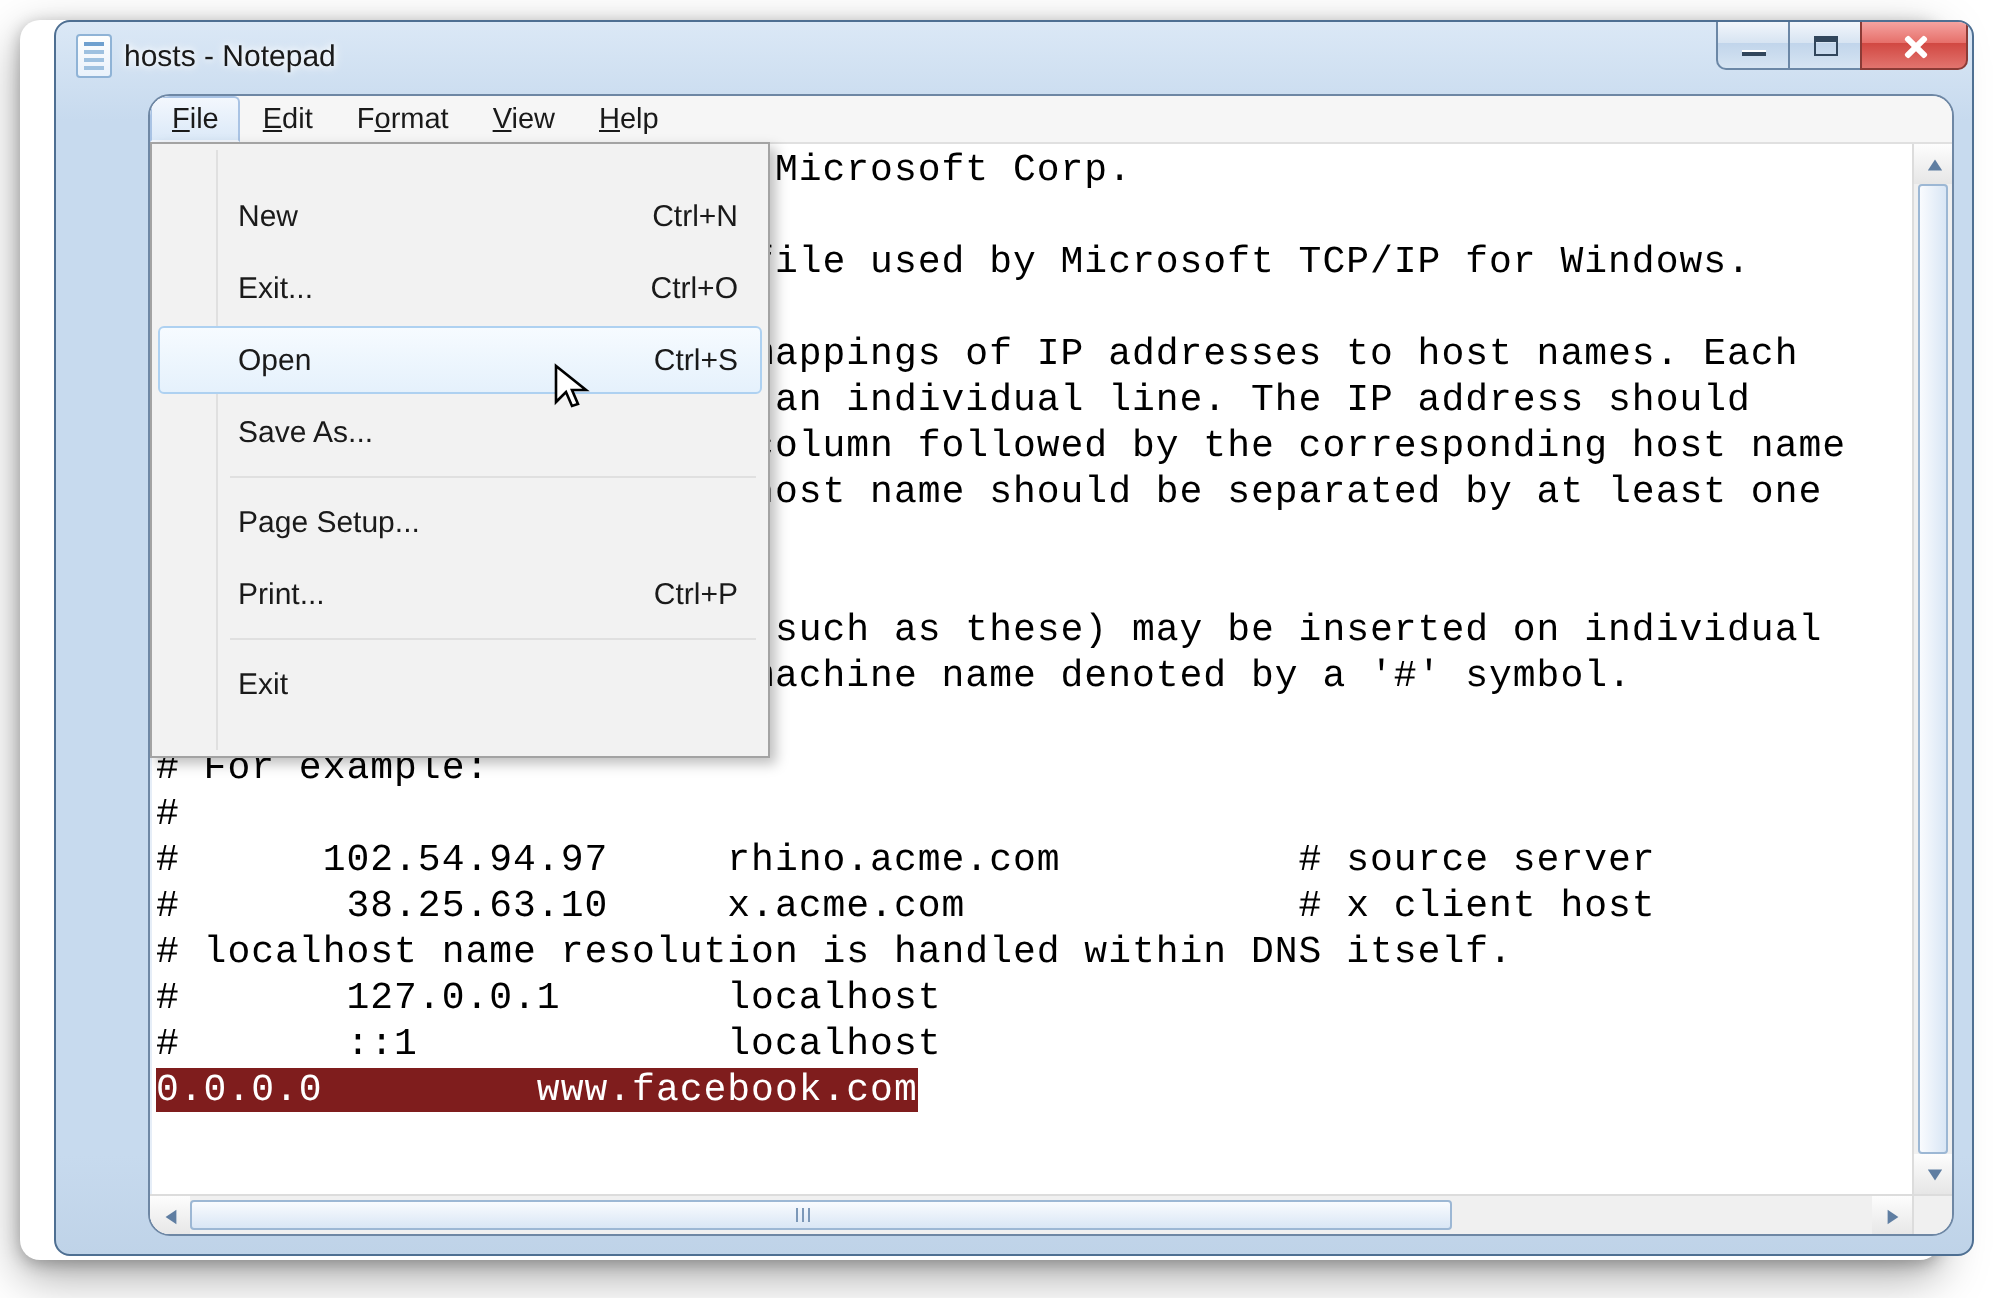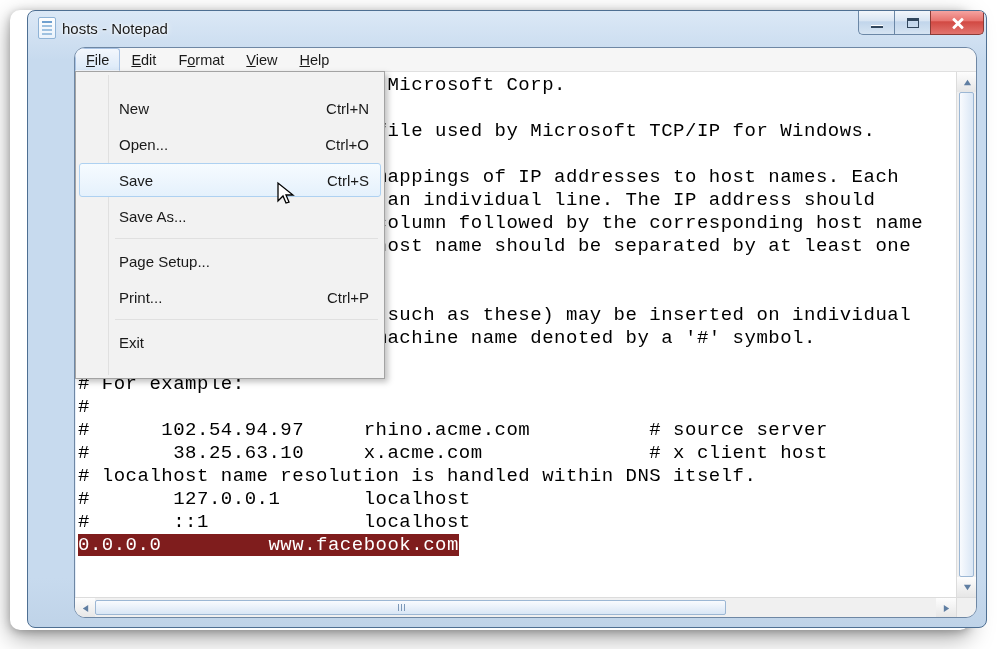--- a/index.html
+++ b/index.html
@@ -314,25 +314,25 @@
       </div>
     </div>
 
     <div class="dropdown">
       <div class="dd-left-col"></div>
       <div class="dd-item">
         <span>New</span>
         <span class="shortcut">Ctrl+N</span>
       </div>
       <div class="dd-item">
-        <span>Open...</span>
+        <span>Exit...</span>
         <span class="shortcut">Ctrl+O</span>
       </div>
       <div class="dd-item hover">
-        <span>Save</span>
+        <span>Open</span>
         <span class="shortcut">Ctrl+S</span>
       </div>
       <div class="dd-item">
         <span>Save As...</span>
         <span class="shortcut"></span>
       </div>
       <div class="dd-sep"></div>
       <div class="dd-item">
         <span>Page Setup...</span>
         <span class="shortcut"></span>

